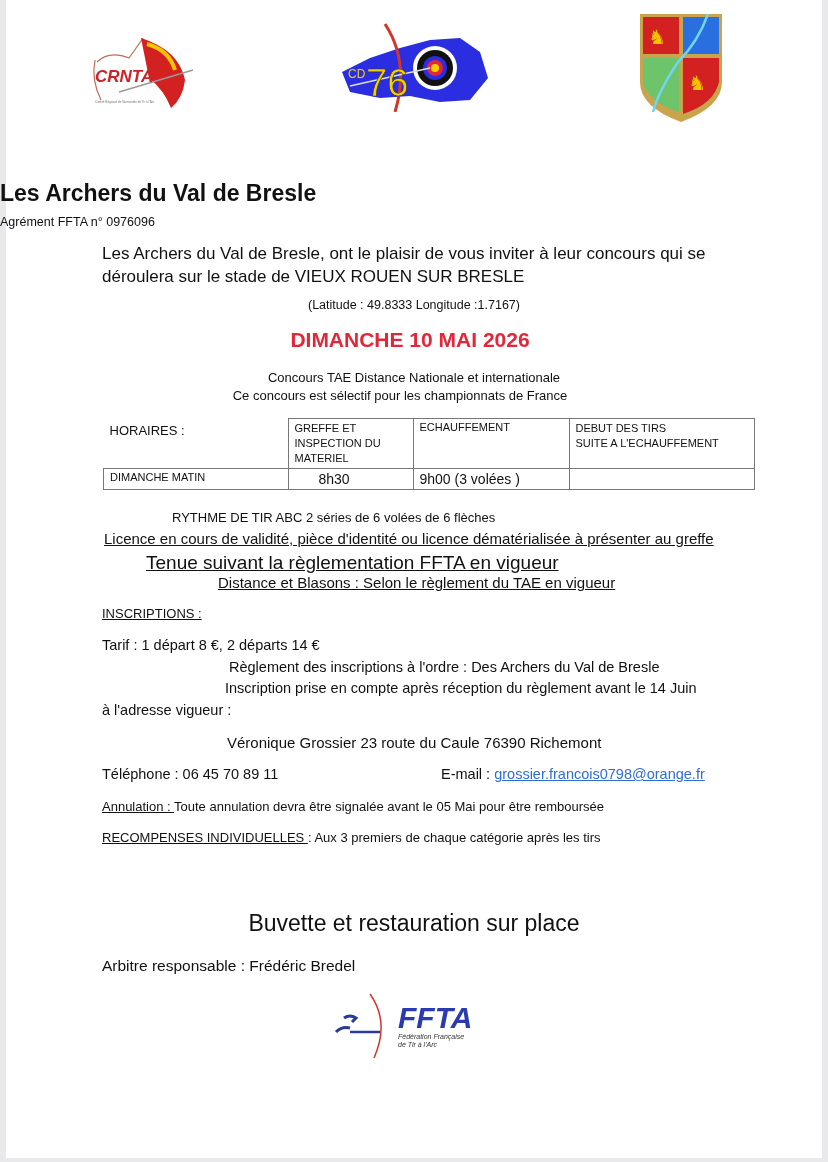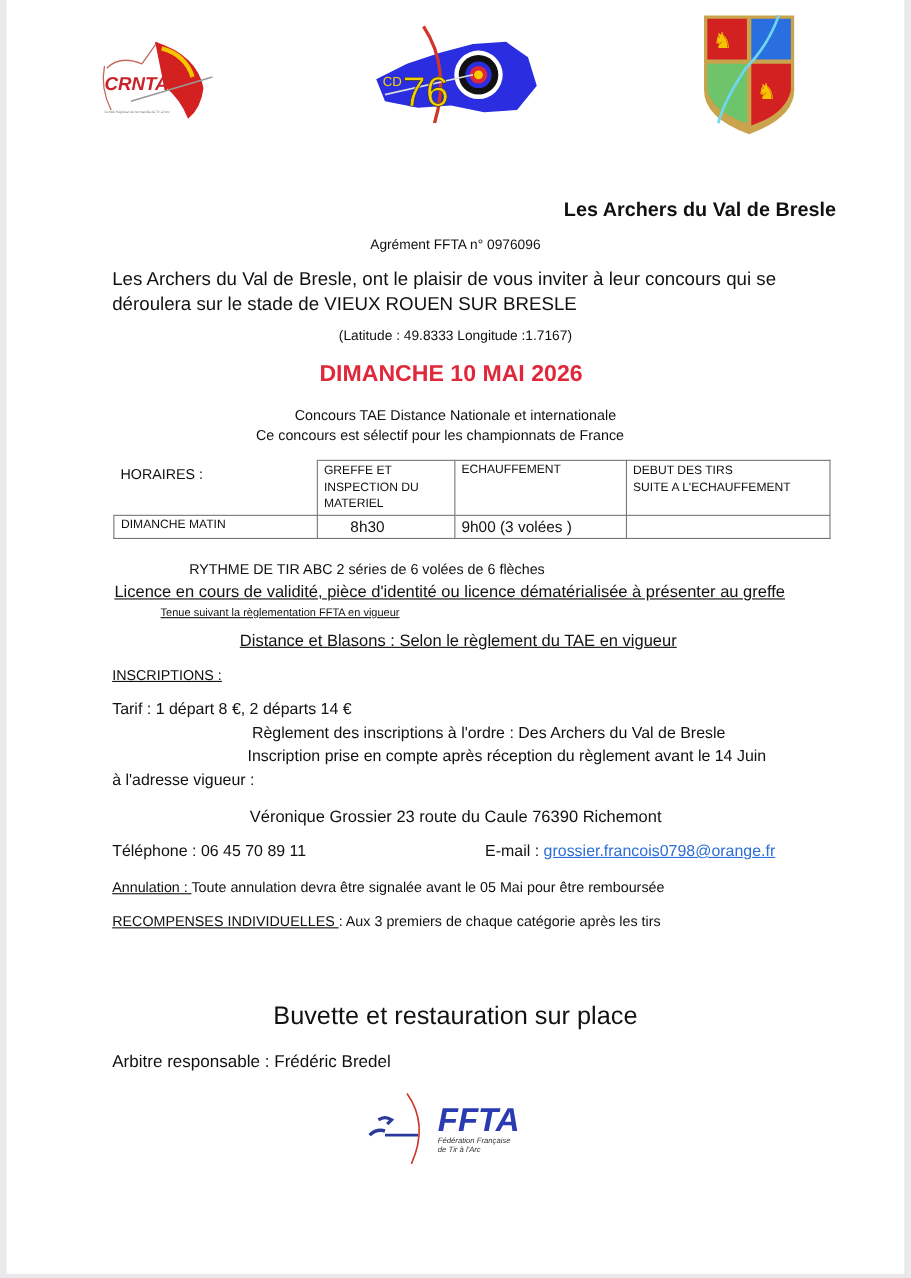--- a/index.html
+++ b/index.html
@@ -5,35 +5,35 @@
   html, body { margin:0; padding:0; }
   body {
     width:828px; height:1162px; background:#e9e9eb; position:relative; overflow:hidden;
     font-family:"Liberation Sans", "DejaVu Sans", sans-serif; color:#111;
   }
   .page {
     position:absolute; left:6px; top:0; width:816px; height:1158px; background:#fff;
   }
   .abs { position:absolute; }
   .logo { position:absolute; }
-  .title { left:0; width:760px; top:180px; font-size:18px; font-weight:bold; text-align:right; }
-  .agrement { left:0; width:828px; top:215px; font-size:12.5px; text-align:center; }
+  .title { left:0; width:760px; top:180px; font-size:23px; font-weight:bold; text-align:left; }
+  .agrement { left:0; width:828px; top:215px; font-size:12.5px; text-align:left; }
   .intro { left:102px; top:242px; width:640px; font-size:17px; line-height:23px; }
   .coords { left:0; width:828px; top:298px; font-size:12.5px; text-align:center; }
   .date { left:0; width:820px; top:328px; font-size:21px; font-weight:bold; color:#e0283a; text-align:center; }
   .sub1 { left:0; width:828px; top:370px; font-size:13px; text-align:center; }
   .sub2 { left:0; width:800px; top:388px; font-size:13px; text-align:center; }
   table.hor { position:absolute; left:103px; top:418px; border-collapse:collapse; font-size:11px; }
   table.hor td { border:1px solid #777; vertical-align:top; padding:2px 6px; height:14px; }
   table.hor td.nob { border-top:none; border-left:none; }
   .big { font-size:14px; }
   .rythme { left:172px; top:510px; font-size:13px; }
   .u { text-decoration:underline; }
   .l1 { left:104px; top:530px; font-size:15px; }
-  .l2 { left:146px; top:552px; font-size:10px; }
+  .l2 { left:146px; top:552px; font-size:19px; }
   .l3 { left:218px; top:574px; font-size:15px; }
   .insc { left:102px; top:606px; font-size:13px; }
   .tarif { left:102px; top:637px; font-size:14.5px; }
   .regl { left:229px; top:659px; font-size:14.5px; }
   .insc2 { left:225px; top:680px; font-size:14.5px; }
   .adr { left:102px; top:702px; font-size:14.5px; }
   .addr { left:227px; top:734px; font-size:15px; }
   .tel { left:102px; top:766px; font-size:14.5px; }
   .mail { left:441px; top:766px; font-size:14.5px; }
   .mail a { color:#2f6ed6; text-decoration:underline; }

